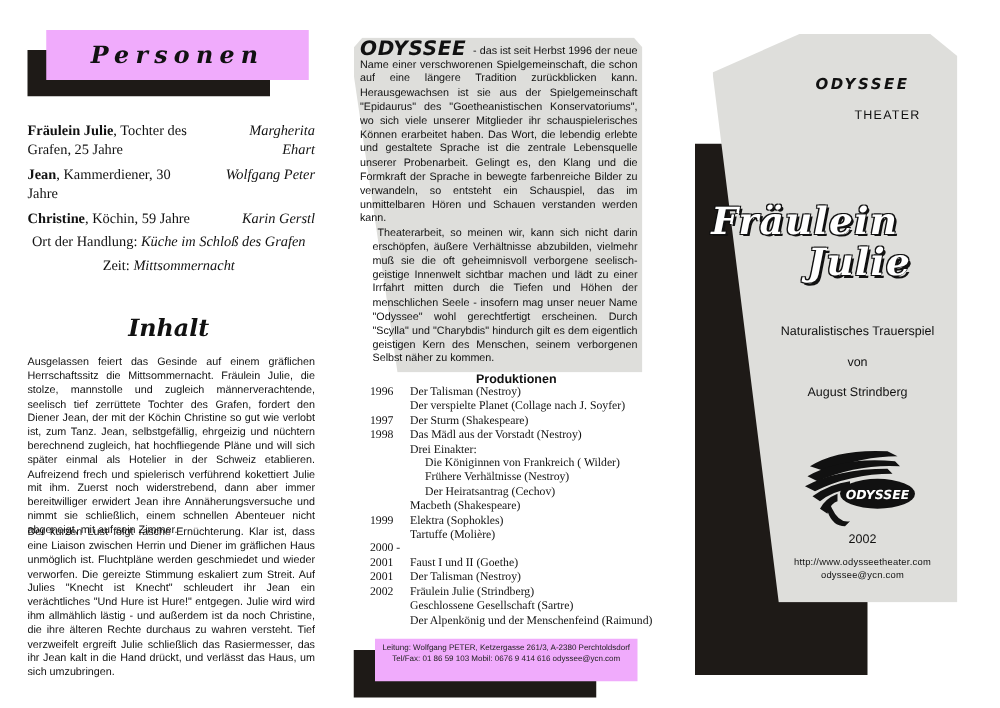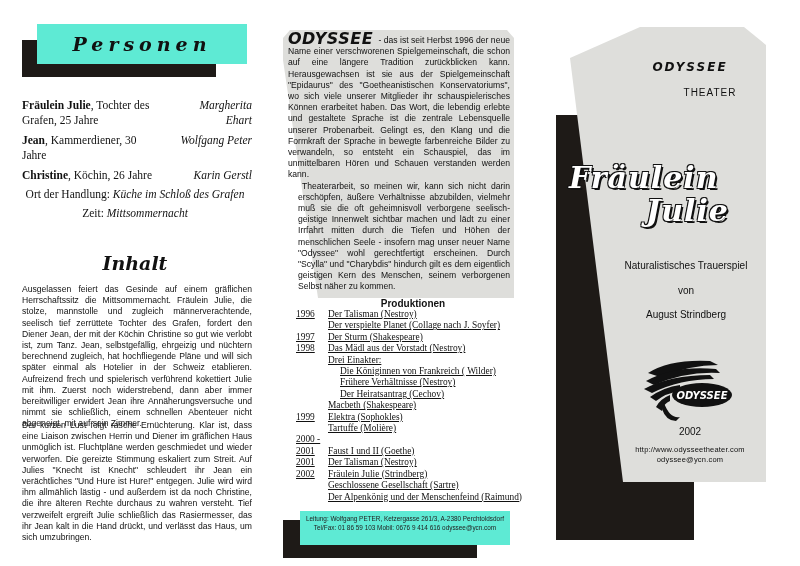--- a/index.html
+++ b/index.html
@@ -1,20 +1,20 @@
 <!DOCTYPE html>
 <html><head>
   <meta charset="utf-8">
   <style>
     * { margin: 0; padding: 0; box-sizing: border-box; }
     html, body { width: 800px; height: 566px; background: #ffffff; overflow: hidden; }
     body { position: relative; font-family: "Liberation Serif", serif; color: #111; }
     .abs { position: absolute; }
     .black { background: #1e1a17; }
-    .grey { background: #5eead4; }
+    .grey { background: #f0abfc; }
 
     
     .personen-title {
       font-family: "DejaVu Serif", serif; font-style: italic; font-weight: bold;
       font-size: 19px; letter-spacing: 5px; text-align: center; color: #111;
       line-height: 40px;
     }
     .cast { left: 22px; top: 98px; width: 230px; font-size: 11.5px; line-height: 15px; }
     .cast-row { display: flex; justify-content: space-between; margin-bottom: 5px; }
     .cast-role { flex: 1; }
@@ -42,21 +42,21 @@
     .mid-text { left: 288px; top: 33px; width: 222px; }
     .odyssee-logo-inline {
       font-family: "DejaVu Sans", sans-serif; font-weight: bold; font-style: italic;
       font-size: 16px; letter-spacing: 0.5px; margin-right: 3px; vertical-align: -1px;
     }
     .produktionen-title {
       left: 283px; top: 298px; width: 260px; text-align: center;
       font-family: "Liberation Sans", sans-serif; font-weight: bold; font-size: 10px;
     }
     .prod-list { left: 296px; top: 309px; width: 250px; font-size: 9.4px; line-height: 11.4px; font-family: "Liberation Serif", serif; }
-    .prod-row { display: flex; text-decoration: underline; }
+    .prod-row { display: flex; }
     .prod-year { width: 32px; flex-shrink: 0; }
     .prod-title { flex: 1; white-space: nowrap; }
     .prod-row.indent .prod-title { padding-left: 12px; }
     .footer-text {
       left: 300px; top: 514px; width: 210px; text-align: center;
       font-family: "Liberation Sans", sans-serif; font-size: 6.4px; line-height: 9px; color: #222;
     }
 
     
     .right-shape {
@@ -106,21 +106,21 @@
     <div class="cast-actor">
         <div>Margherita</div>
         <div>Ehart</div>
       </div>
   </div>
   <div class="cast-row">
     <div class="cast-role"><b>Jean</b><span>, Kammerdiener, 30 Jahre</span></div>
     <div class="cast-actor">Wolfgang Peter</div>
   </div>
   <div class="cast-row">
-    <div class="cast-role"><b>Christine</b><span>, Köchin, 26 Jahre</span></div>
+    <div class="cast-role"><b>Christine</b><span>, Köchin, 59 Jahre</span></div>
     <div class="cast-actor">Karin Gerstl</div>
   </div>
 </div>
 
 <div class="abs place">
   <div><span>Ort der Handlung: </span><i>Küche im Schloß des Grafen</i></div>
   <div><span>Zeit: </span><i>Mittsommernacht</i></div>
 </div>
 
 <div class="abs inhalt-title">Inhalt</div>

